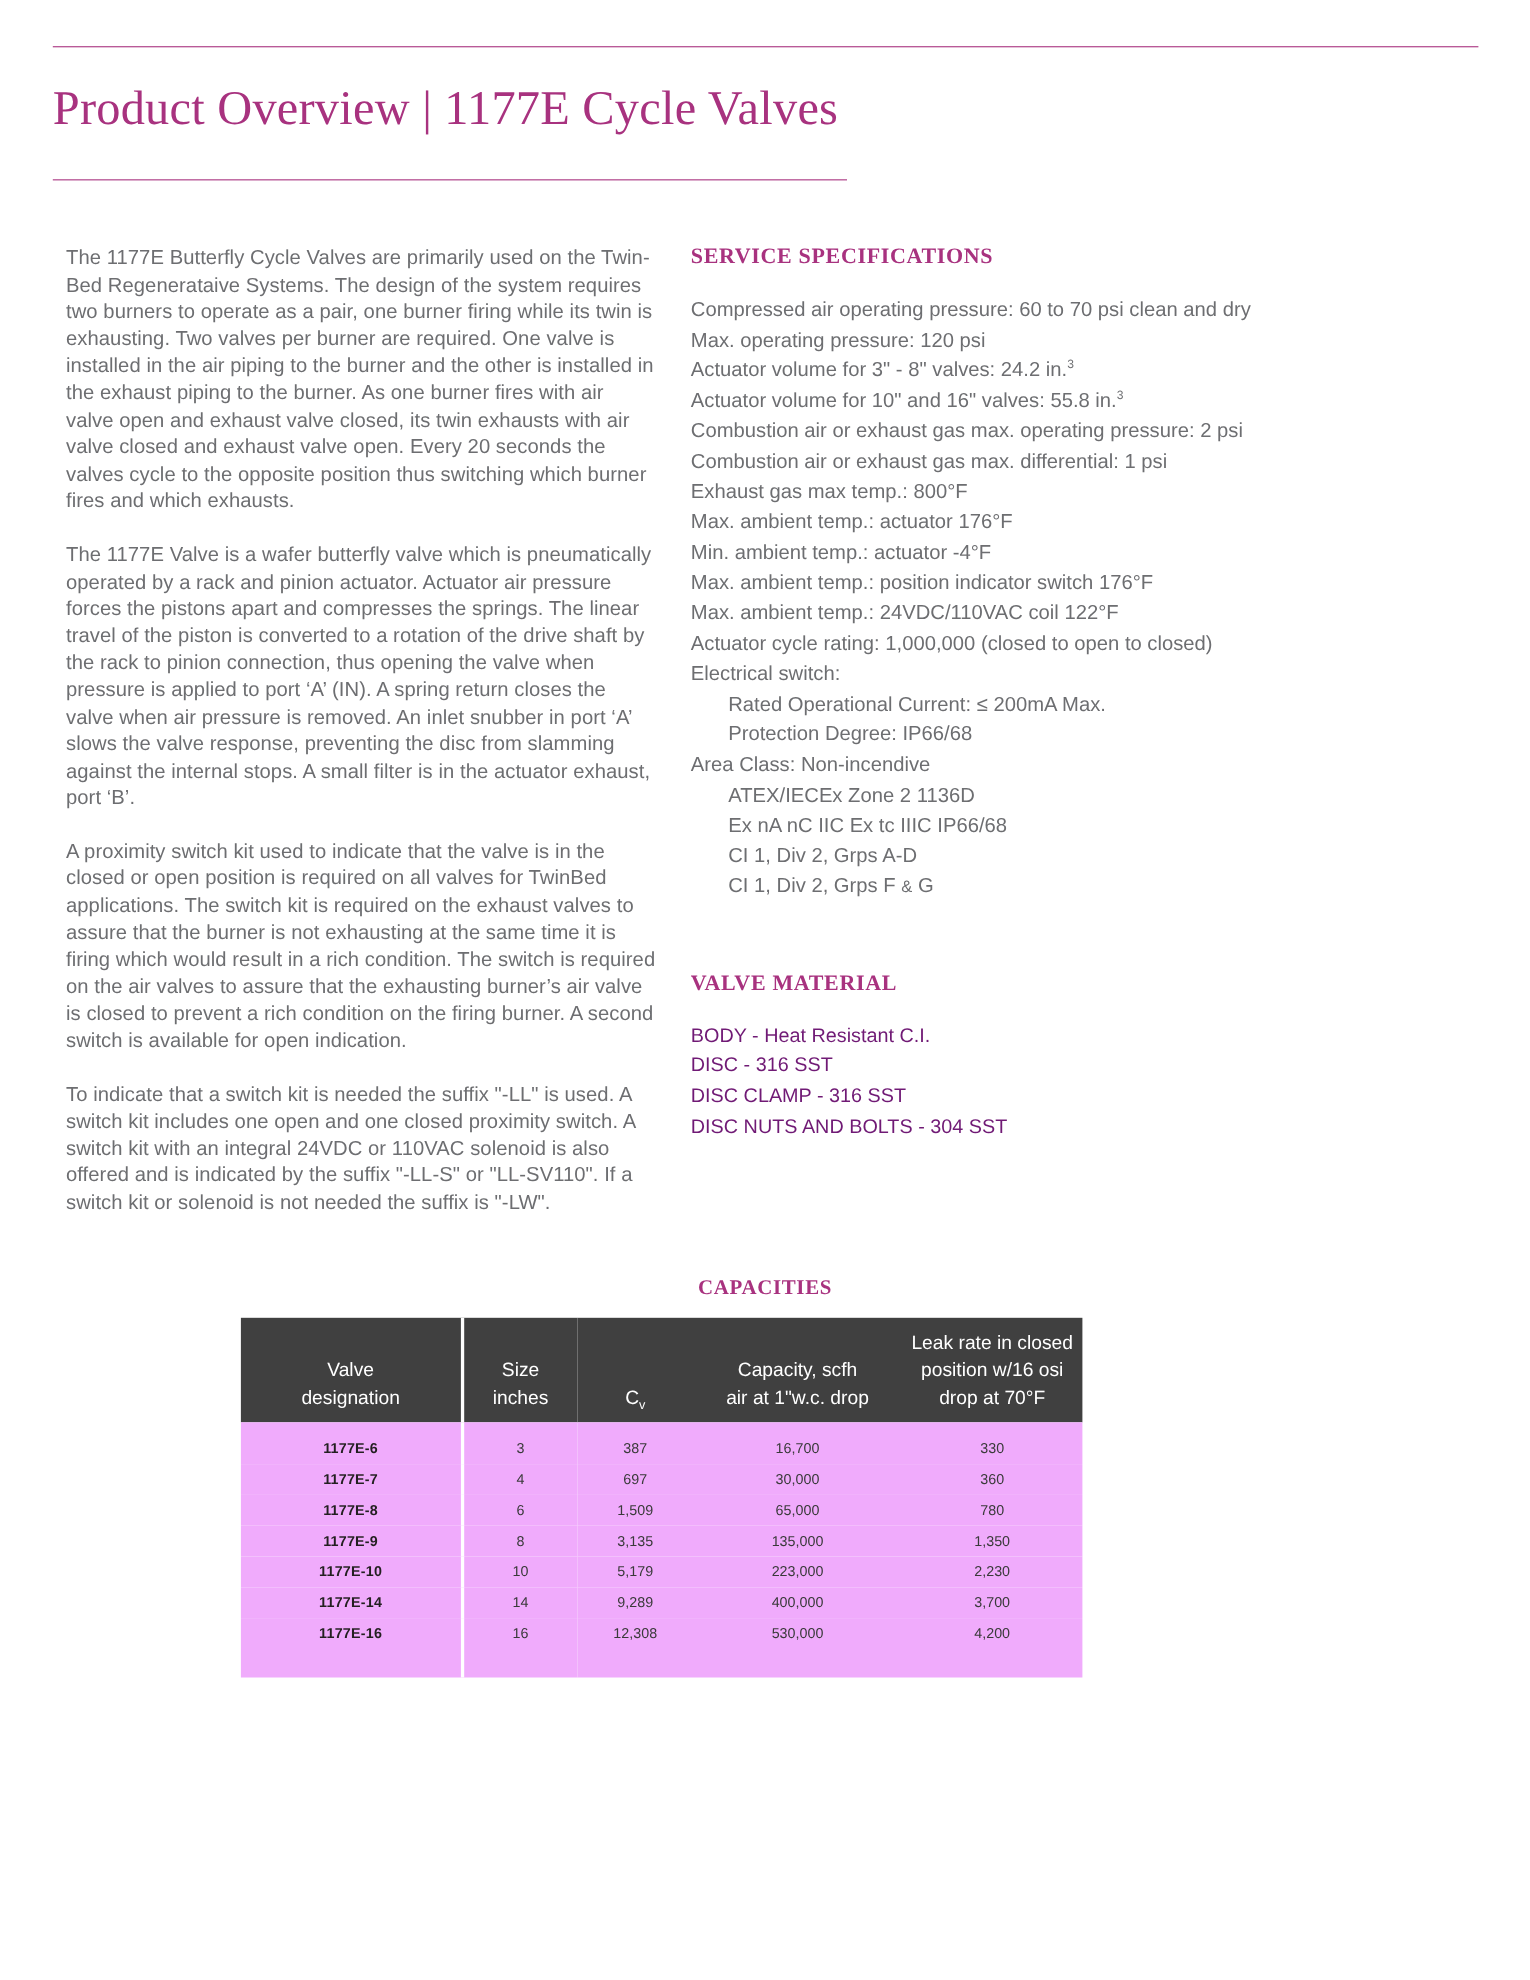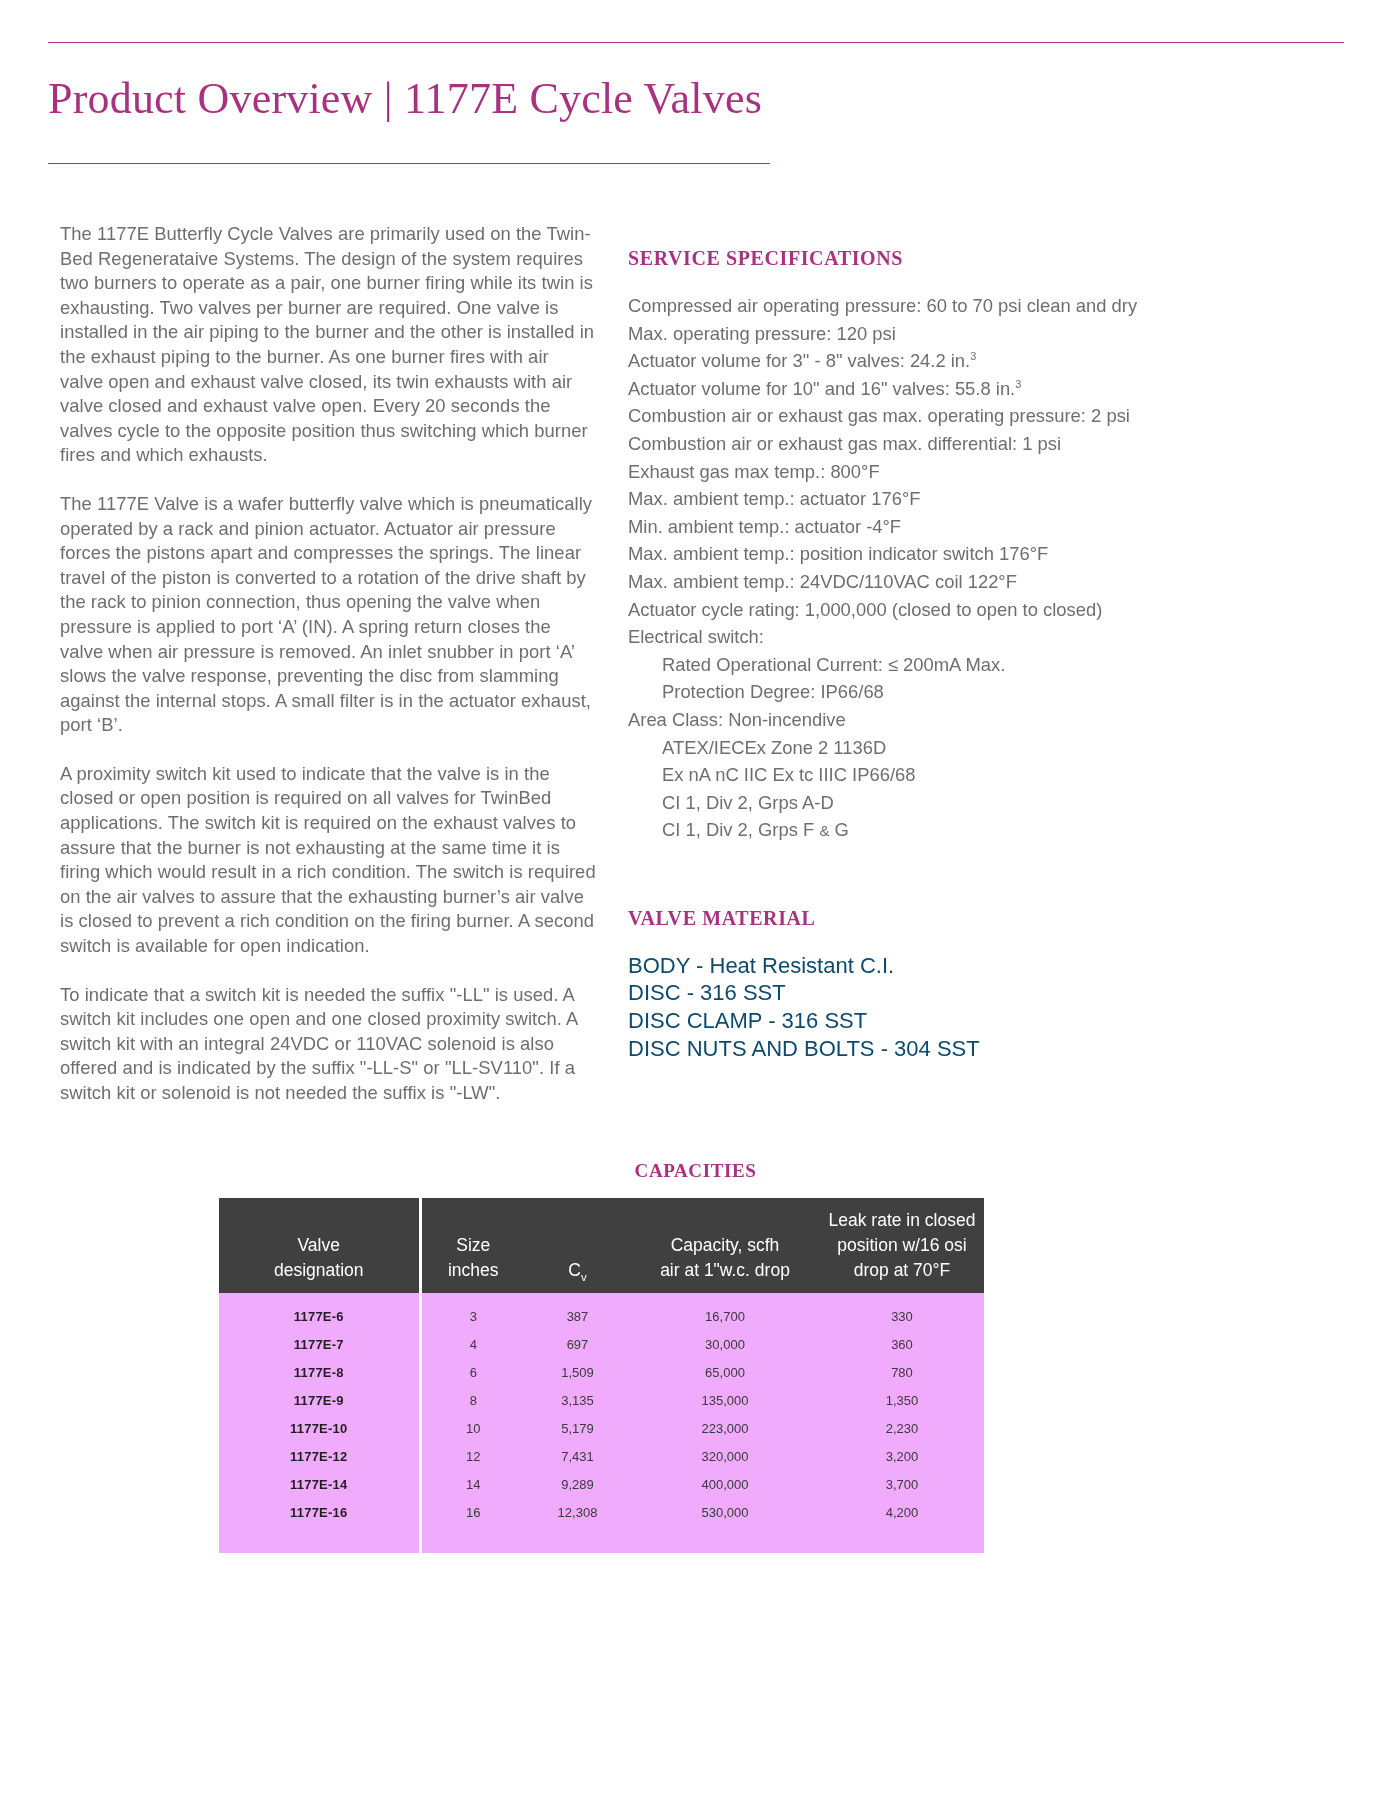--- a/index.html
+++ b/index.html
@@ -56,21 +56,20 @@
     position: absolute;
     left: 60px;
     top: 222px;
     width: 536px;
   }
   .col-right {
     position: absolute;
     left: 628px;
     top: 222px;
     width: 560px;
-    margin-top: 25px;
   }
 
   .body-p {
     font-size: 18.4px;
     line-height: 24.6px;
     color: #6d6e71;
     margin: 0 0 24px 0;
     letter-spacing: 0.05px;
   }
 
@@ -94,23 +93,23 @@
   }
   .spec-line.ind1 { padding-left: 34px; }
   sup.sup3 {
     font-size: 11px;
     vertical-align: super;
     line-height: 0;
   }
   .amp-small { font-size: 15px; }
 
   .mat-line {
-    font-size: 22px;
+    font-size: 18px;
     line-height: 27.6px;
-    color: #0c4a6e;
+    color: #701a75;
     white-space: nowrap;
   }
 
   
   .cap-title {
     position: absolute;
     left: 0;
     top: 1160px;
     width: 1391px;
     text-align: center;
@@ -281,27 +280,20 @@
             <td>1,350</td>
           </tr>
           <tr>
             <td class="c0">1177E-10</td>
             <td>10</td>
             <td>5,179</td>
             <td>223,000</td>
             <td>2,230</td>
           </tr>
           <tr>
-            <td class="c0">1177E-12</td>
-            <td>12</td>
-            <td>7,431</td>
-            <td>320,000</td>
-            <td>3,200</td>
-          </tr>
-          <tr>
             <td class="c0">1177E-14</td>
             <td>14</td>
             <td>9,289</td>
             <td>400,000</td>
             <td>3,700</td>
           </tr>
           <tr class="last">
             <td class="c0">1177E-16</td>
             <td>16</td>
             <td>12,308</td>

